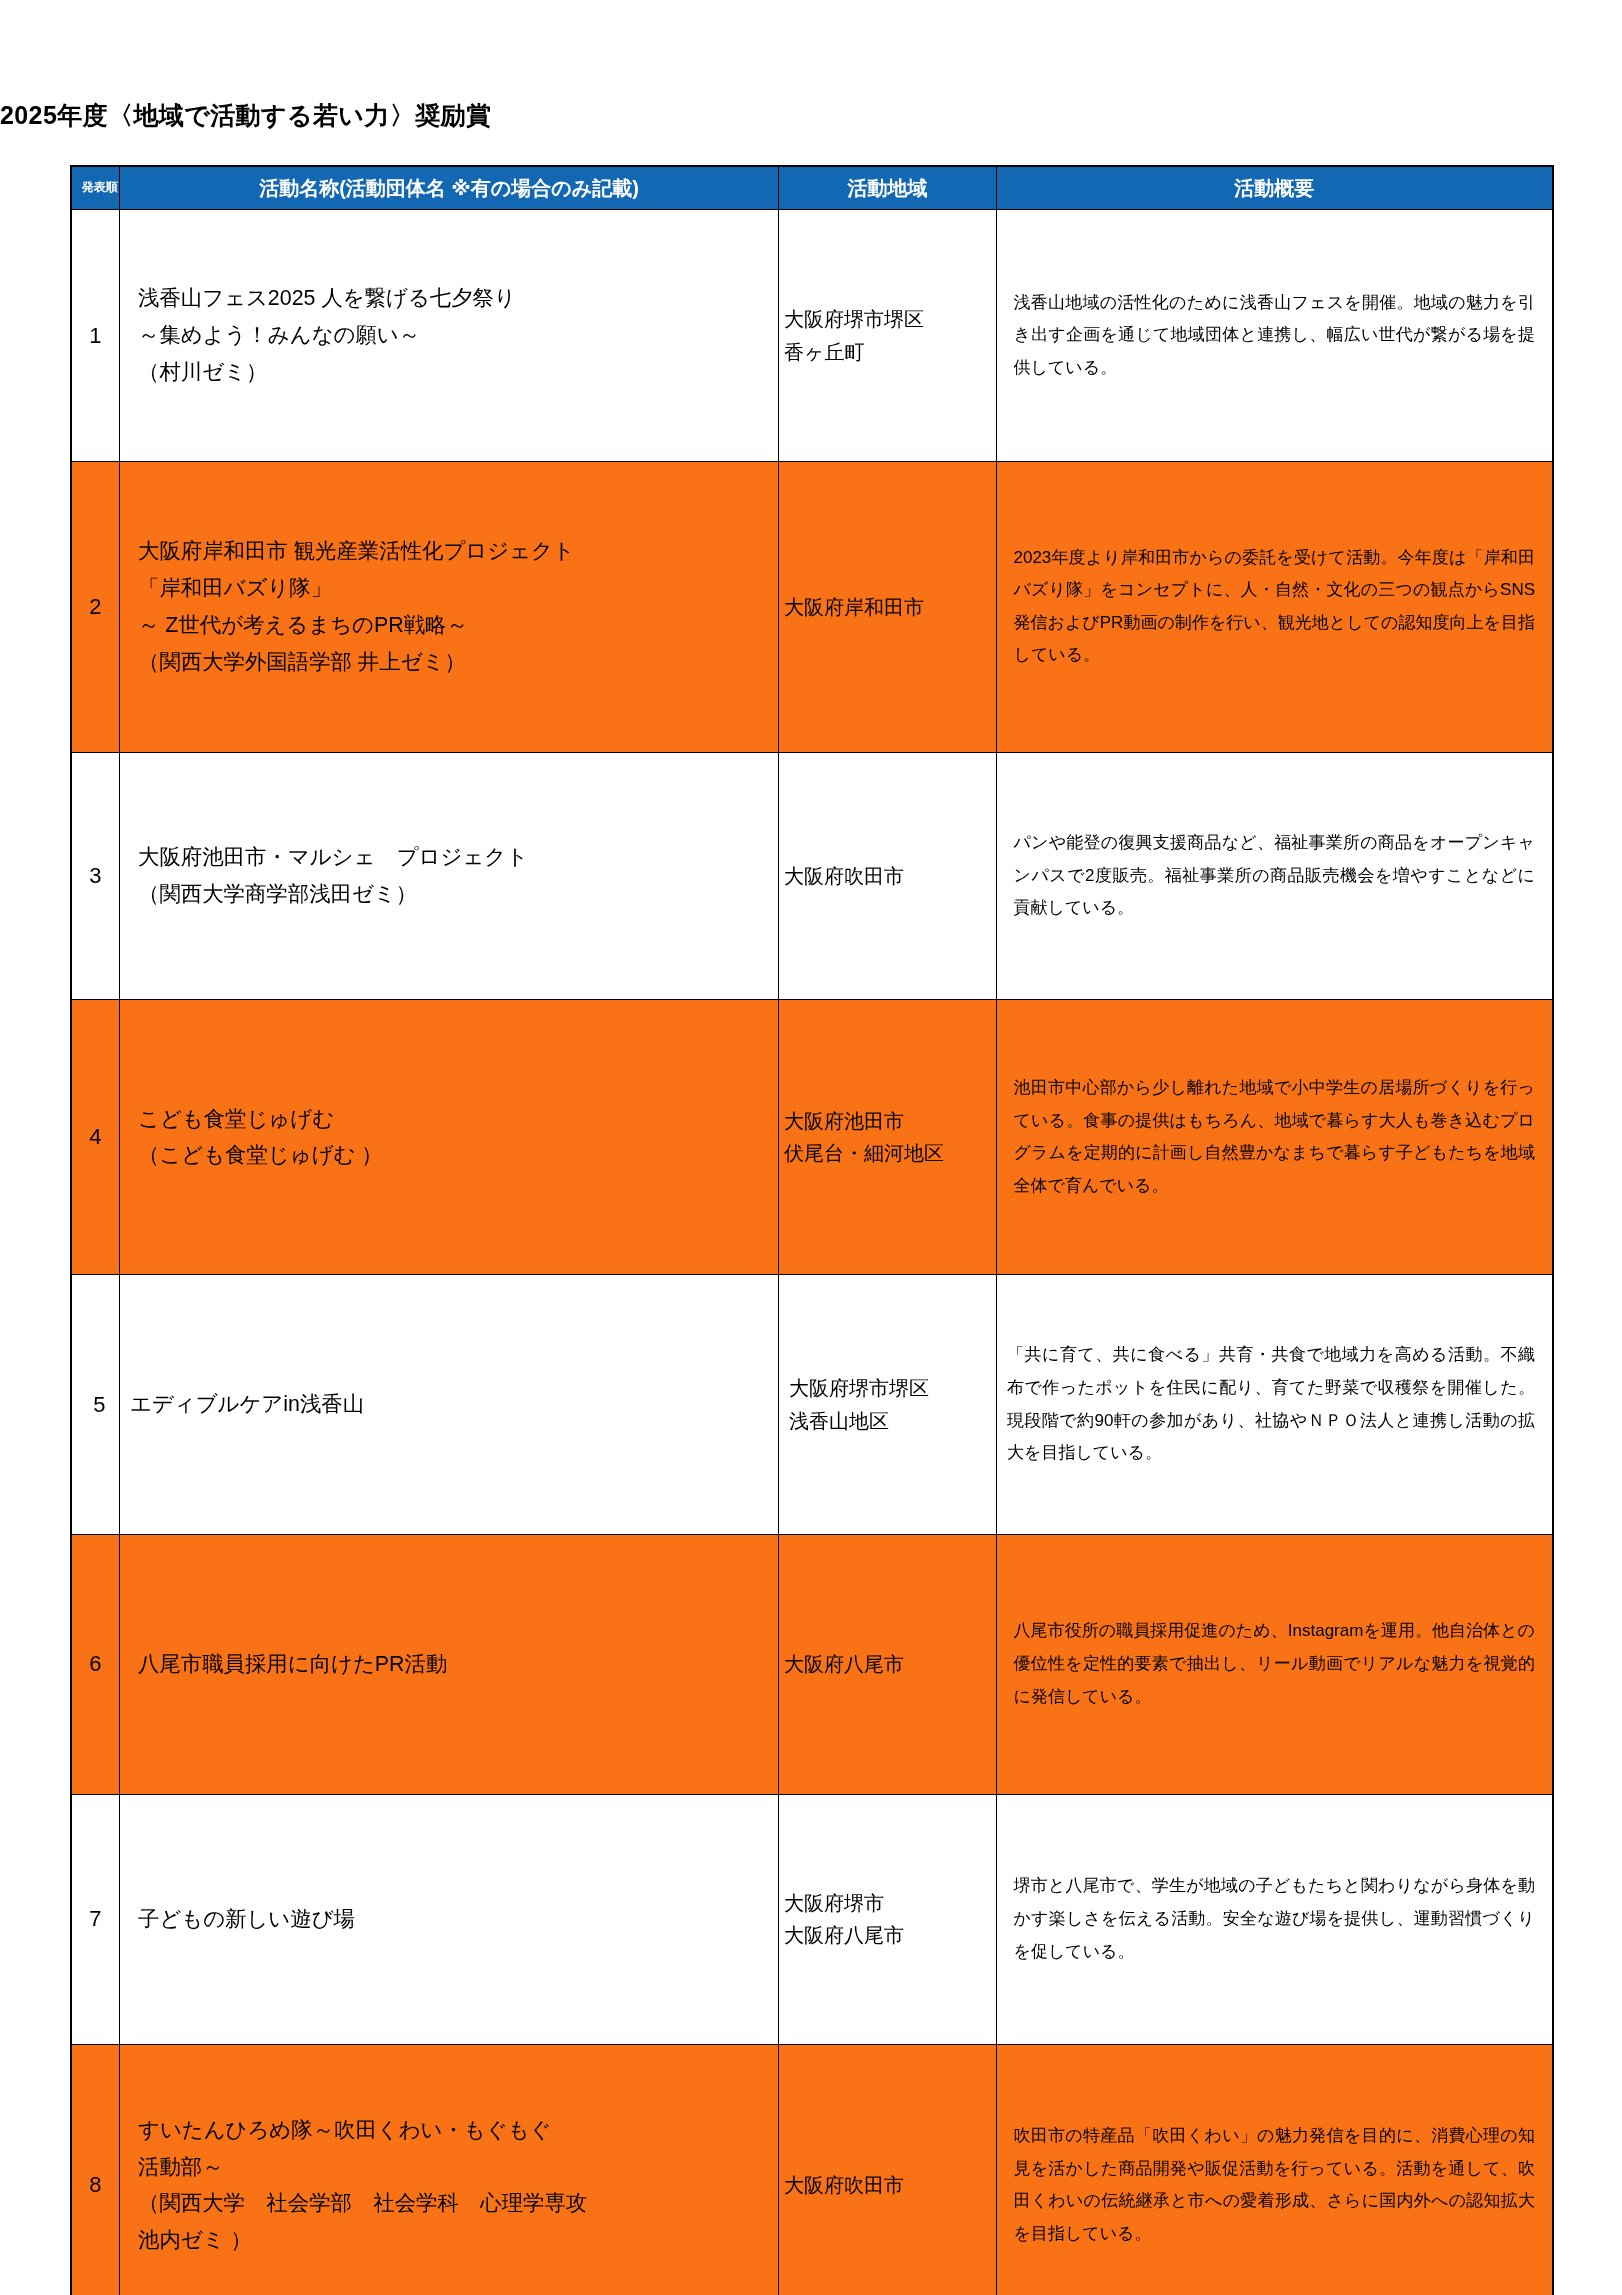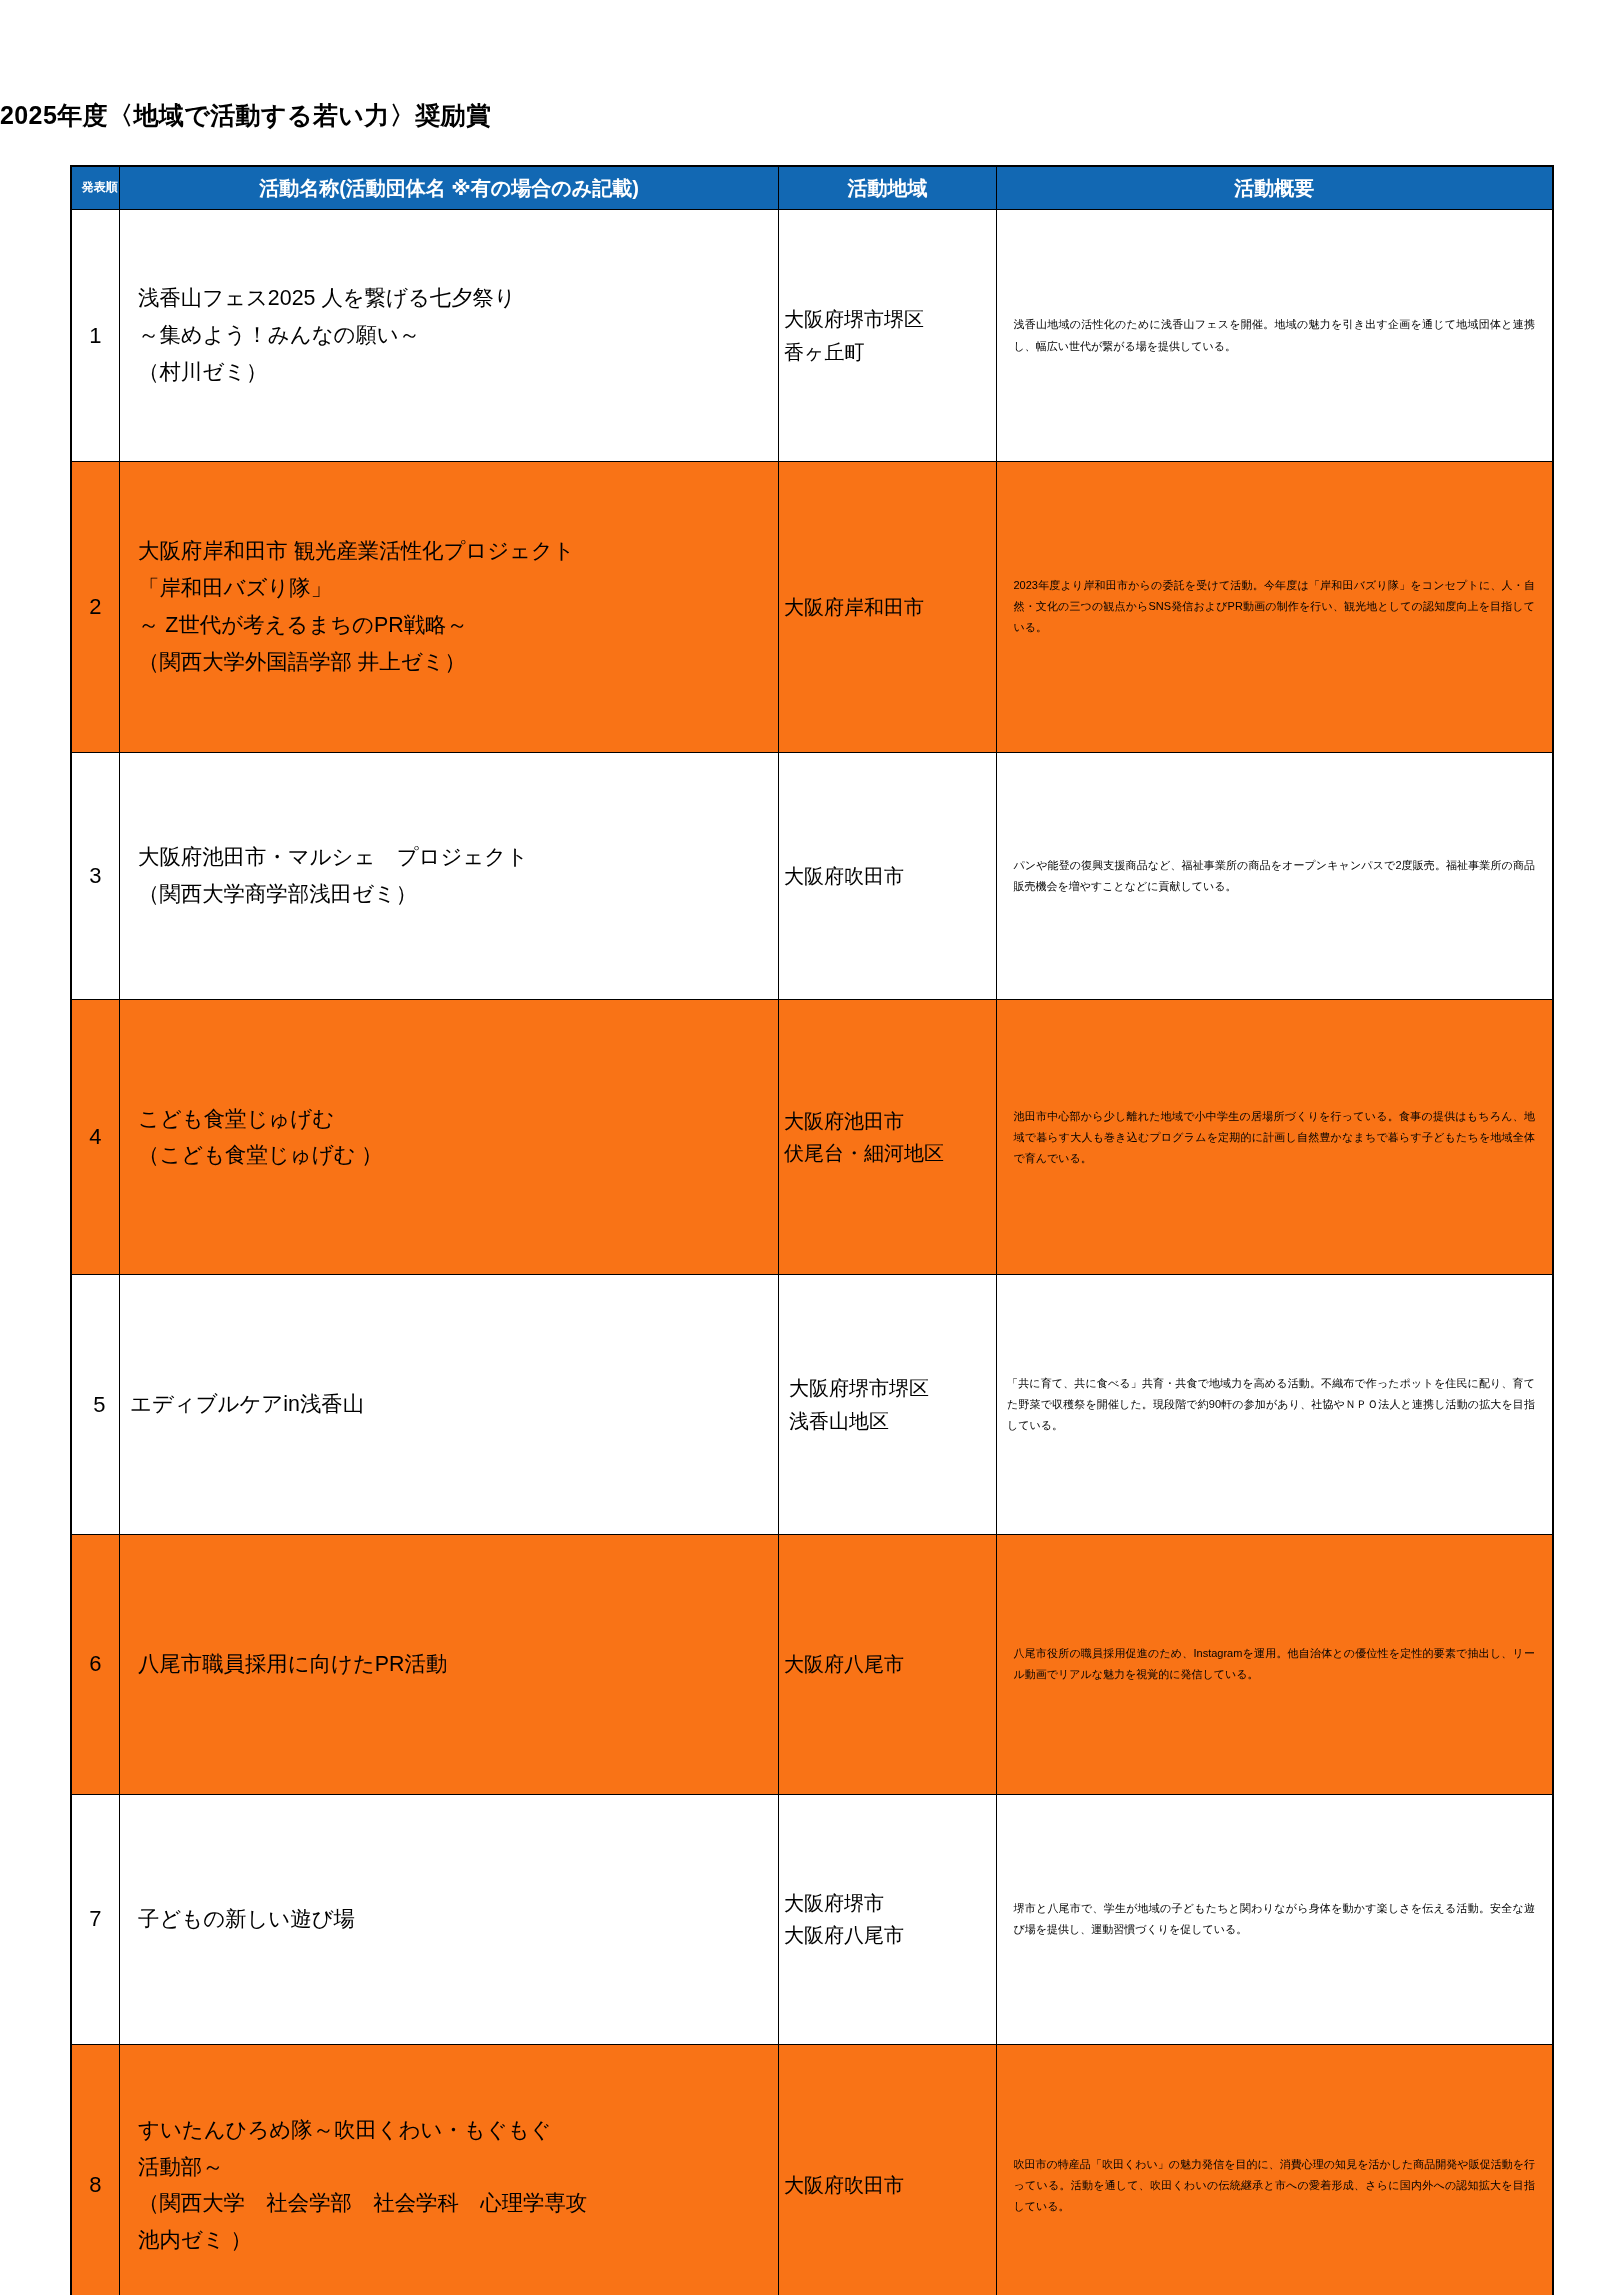--- a/index.html
+++ b/index.html
@@ -79,21 +79,21 @@
     white-space: pre-line;
   }
   td.area {
     text-align: left;
     font-size: 20px;
     line-height: 1.62;
     padding: 8.2px 5px;
     white-space: pre-line;
   }
   td.desc {
-    font-size: 11px;
+    font-size: 17px;
     line-height: 1.92;
     padding: 18px 16.5px 18px 16.5px;
     text-align: justify;
     text-justify: inter-ideograph;
   }
   
   tr.r1 td { height: 208px; }
   tr.r2 td { height: 247px; }
   tr.r3 td { height: 204px; }
   tr.r4 td { height: 231px; }

